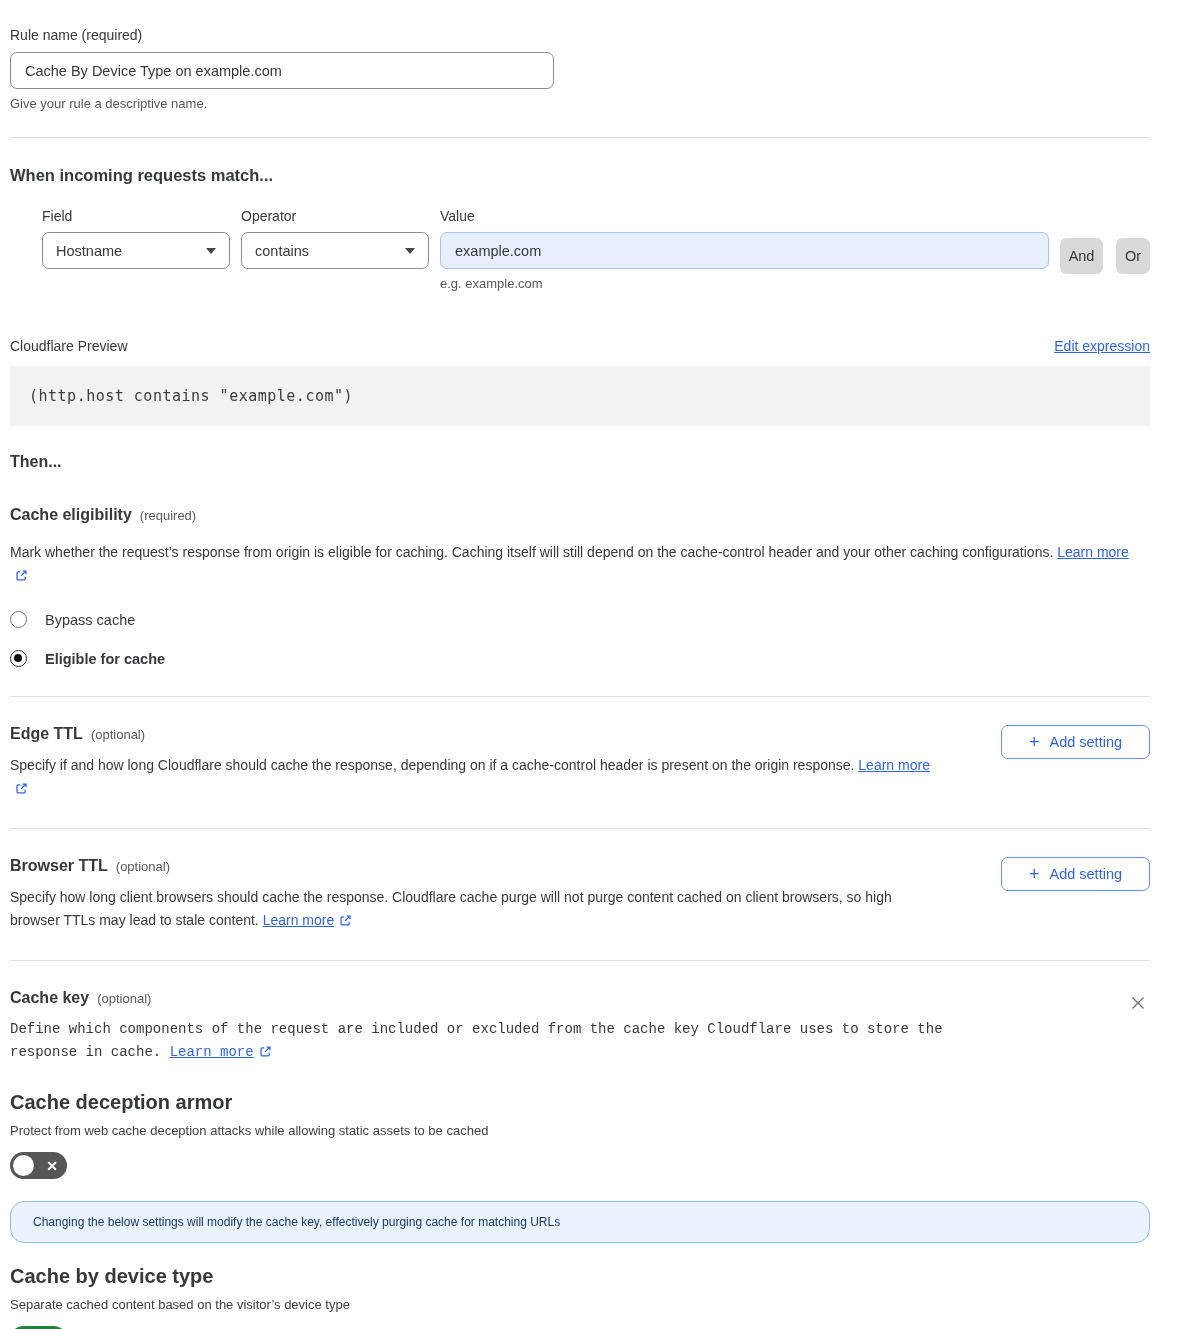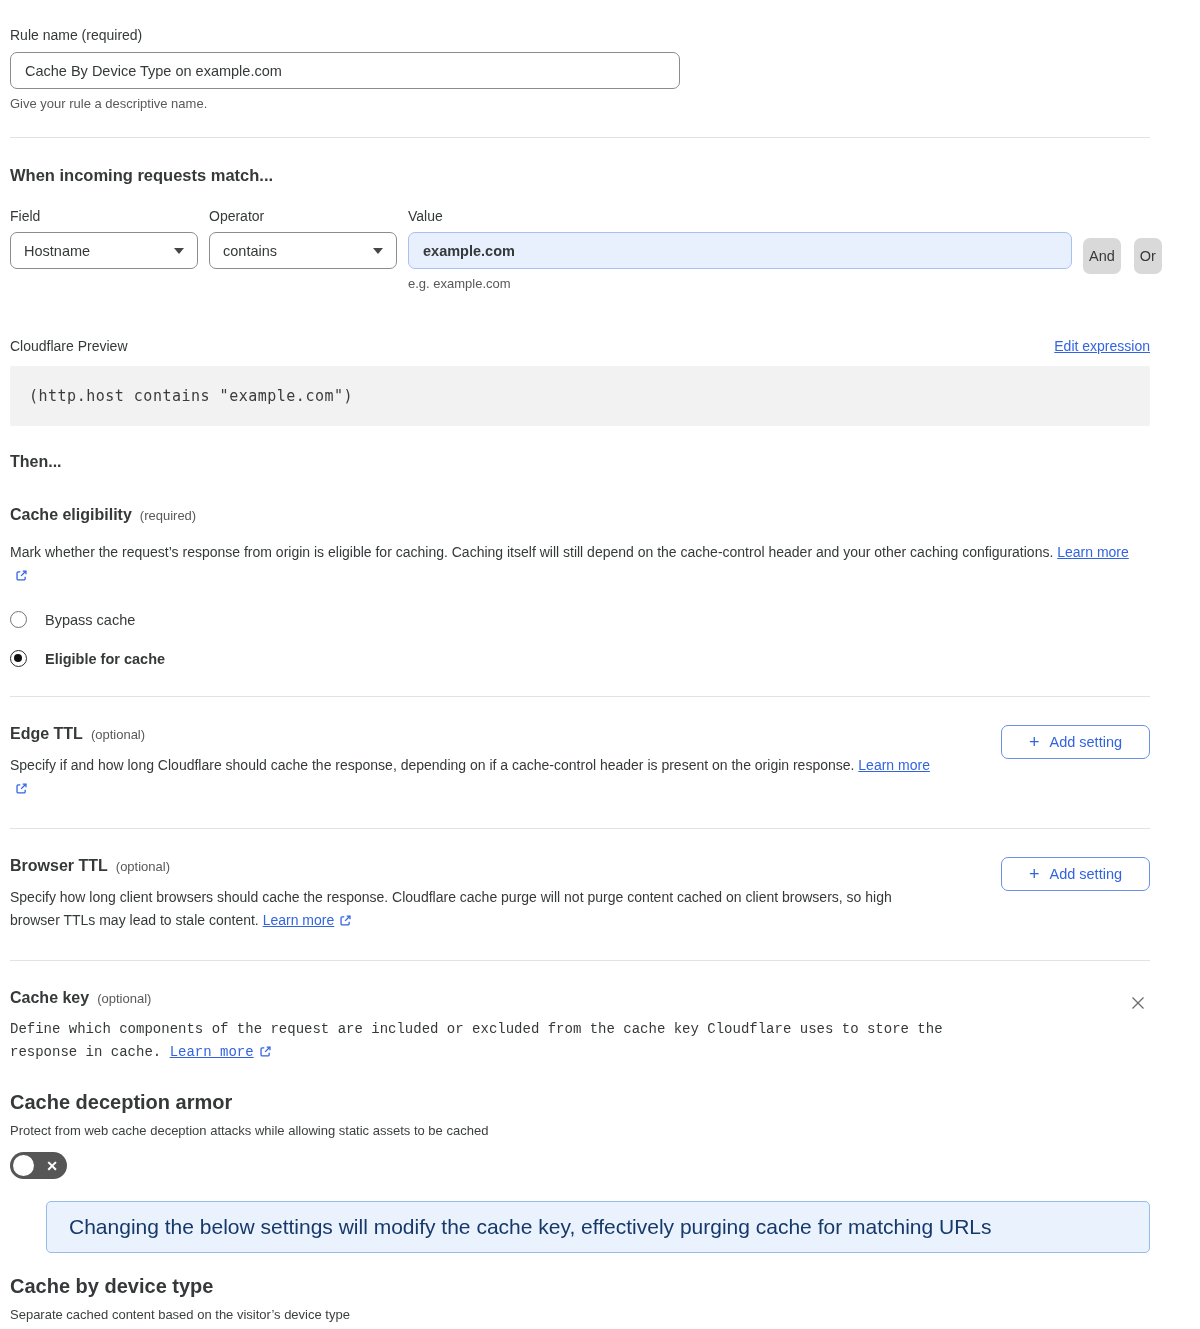--- a/index.html
+++ b/index.html
@@ -13,44 +13,44 @@
     font-family:"Liberation Sans","DejaVu Sans",sans-serif;
     color:var(--text);
     font-size:14px;
   }
   .container{width:1140px;margin-left:10px;}
 
   h1.page-title{font-size:19px;font-weight:700;margin:11px 0 0;letter-spacing:.1px;}
 
   .field-label{display:block;margin-top:27px;font-size:14px;color:var(--text);}
   .text-input{
-    margin-top:9px;width:670px;height:37px;padding:0 14px;
+    margin-top:9px;width:544px;height:37px;padding:0 14px;
     border:1px solid #8c8c8c;border-radius:7px;font-size:14.5px;color:var(--text);
     font-family:inherit;background:#fff;outline:none;
   }
   .help-text{margin-top:7px;font-size:13px;color:var(--muted);}
 
   .divider{border:none;border-top:1px solid var(--divider);margin:26px 0 0;}
 
   .section-heading{font-size:16.5px;font-weight:700;margin:28px 0 0;}
 
-  .match-row{display:flex;margin-top:23px;}
+  .match-row{display:flex;margin-top:23px;margin-left:32px;}
   .match-col{display:flex;flex-direction:column;margin-right:11px;}
   .col-label{font-size:14px;color:var(--text);}
   .select{
     margin-top:8px;height:37px;width:188px;border:1px solid #8c8c8c;border-radius:7px;
     display:flex;align-items:center;justify-content:space-between;
     padding:0 13px;cursor:pointer;background:#fff;font-size:14.5px;
   }
   .chevron{width:0;height:0;border-left:5px solid transparent;border-right:5px solid transparent;border-top:6px solid #44474a;}
   .value-input{
-    margin-top:8px;height:37px;width:664px;padding:0 14px;border-radius:7px;
+    margin-top:8px;height:37px;width:609px;padding:0 14px;border-radius:7px;
     border:1px solid var(--input_highlight_border,#a6c1f2);
     background:var(--input_highlight_bg,#e9f0fd);
-    font-size:14.5px;color:var(--text);font-family:inherit;outline:none;font-weight:bold;
+    font-size:14.5px;color:var(--text);font-family:inherit;outline:none;
   }
   .conjunction-btn{
     margin-top:30px;height:36px;border:none;border-radius:7px;background:#d9d9d9;
     color:var(--text);font-size:14.5px;font-family:inherit;cursor:pointer;
   }
   .and-btn{width:63px;margin-left:0;}
   .or-btn{width:48px;margin-left:13px;}
 
   .expr-row{display:flex;justify-content:space-between;align-items:flex-end;margin-top:47px;}
   .expr-label{font-size:14px;}
@@ -112,22 +112,22 @@
   .toggle--on .toggle-knob{right:3px;}
   .toggle-glyph{
     position:absolute;top:0;height:27px;display:flex;align-items:center;
     color:#fff;font-size:14px;font-weight:700;
   }
   .toggle--off .toggle-glyph{right:9px;}
   .toggle--on .toggle-glyph{left:9px;font-size:13px;}
 
   .notice-banner{
     margin-top:22px;background:var(--notice_bg,#e9f2fd);
-    border:1px solid var(--notice_border,#96bcea);border-radius:5px;
-    padding:13px 22px;font-size:21px;color:var(--notice_text,#17396a);margin-left:36px;
+    border:1px solid var(--notice_border,#96bcea);border-radius:14px;
+    padding:13px 22px;font-size:12px;color:var(--notice_text,#17396a);
   }
 </style>
 </head>
 <body>
 
 <div class="container">
 
 
   
   <label class="field-label">Rule name (required)</label>

